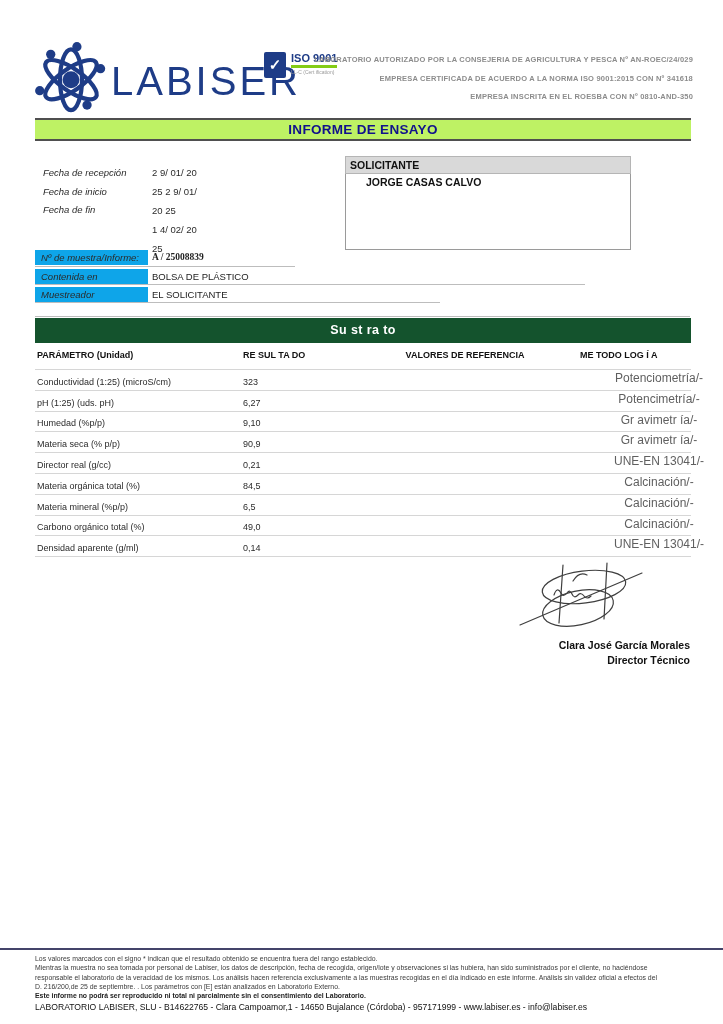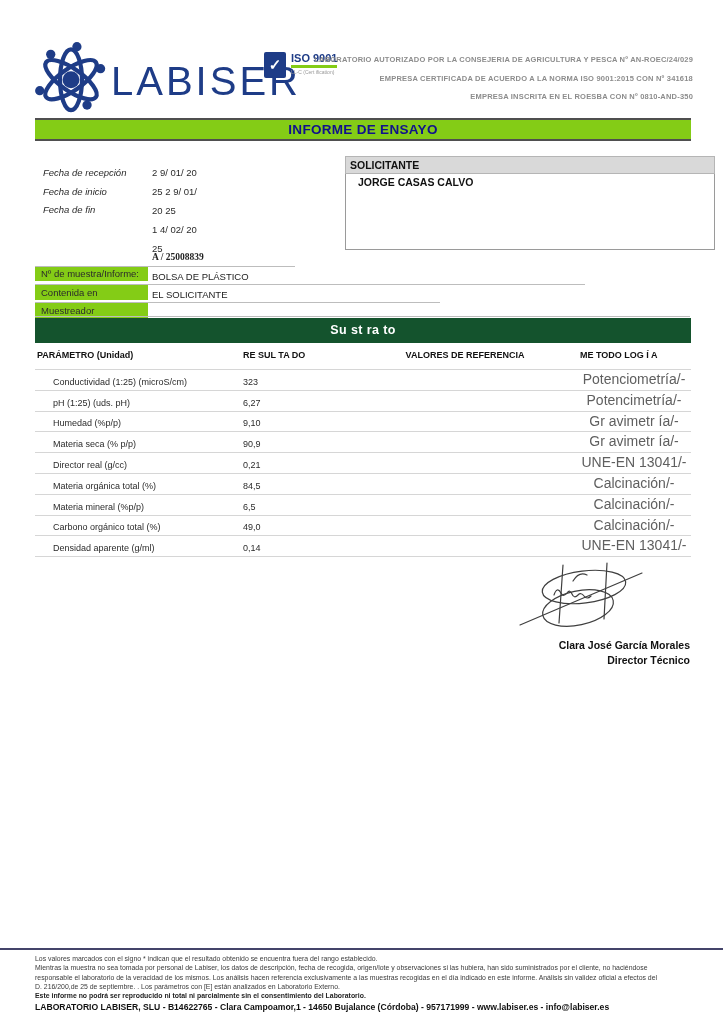--- a/index.html
+++ b/index.html
@@ -17,75 +17,75 @@
   .iso-box .check { color:#fff; font-size:15px; font-weight:bold; }
   .iso-text { margin-left:5px; }
   .iso-title { color:#1e3c87; font-weight:bold; font-size:11px; border-bottom:3px solid #84cc16; padding-bottom:1px; }
   .iso-sub { color:#9a9a9a; font-size:5px; margin-top:1px; }
 
   .certs { position:absolute; left:300px; top:23px; width:393px; text-align:right; }
   .certs div { font-size:7.5px; font-weight:bold; color:#8c8c8c; line-height:18.5px; letter-spacing:0.2px; white-space:nowrap; }
 
   
   .title-bar { position:absolute; left:35px; top:90px; width:656px; height:23px;
-    background:#84cc16; border-top:2px solid #4f4f4f; border-bottom:2px solid #4f4f4f;
+    background:#bef264; border-top:2px solid #4f4f4f; border-bottom:2px solid #4f4f4f;
     text-align:center; line-height:19px; font-size:13.5px; font-weight:bold; color:#11118c; letter-spacing:0.3px; }
 
   
   .date-labels { position:absolute; left:43px; top:136px; }
   .date-labels div { font-style:italic; font-size:9.5px; color:#2b2b2b; line-height:18.5px; }
   .date-values { position:absolute; left:152px; top:135px; }
   .date-values div { font-size:9.5px; color:#2b2b2b; line-height:19.1px; }
 
   .field-row { position:absolute; left:35px; width:656px; height:18px; }
-  .field-label { position:absolute; left:0; top:16px; width:113px; height:15px; background:#84cc16;
-    font-size:9.5px; color:#2b2b2b; padding:2px 0 0 6px; }
+  .field-label { position:absolute; left:0; top:0; width:113px; height:15px; background:#0ea5e9;
+    font-style:italic; font-size:9.5px; color:#2b2b2b; padding:2px 0 0 6px; }
   .field-value { position:absolute; left:117px; top:2px; font-size:9.5px; color:#222; }
   .field-value.bold { font-weight:bold;font-family:Liberation Serif, serif; }
   .hairline { position:absolute; left:35px; height:1px; background:#bdbdbd; }
   .hl1 { top:238px; width:260px; }
   .hl2 { top:256px; width:550px; }
   .hl3 { top:274px; width:405px; }
   .hl4 { top:288px; width:655px; }
 
   
-  .sol-box { position:absolute; left:345px; top:128px; width:370px; }
+  .sol-box { position:absolute; left:345px; top:128px; width:286px; }
   .sol-header { background:#d9d9d9; border:1px solid #b5b5b5; font-weight:bold; font-size:10.5px; color:#111; padding:2px 4px; }
-  .sol-body { border:1px solid #9a9a9a; border-top:none; height:76px; padding:2px 12px; }
+  .sol-body { border:1px solid #9a9a9a; border-top:none; height:76px; padding:2px 20px; }
   .sol-name { font-weight:bold; font-size:10.5px; color:#111; }
 
   
   .section-bar { position:absolute; left:35px; top:290px; width:656px; height:25px; background:#14532d;
     color:#fff; font-weight:bold; font-size:12.5px; text-align:center; line-height:25px; letter-spacing:0.4px; }
 
   .thead { position:absolute; left:35px; top:322px; width:656px; height:16px; }
   .thead span { position:absolute; font-size:9px; font-weight:bold; color:#111; white-space:nowrap; }
   .th-param { left:2px; }
   .th-result { left:208px; }
   .th-ref { left:330px; width:200px; text-align:center; }
   .th-method { left:545px; width:120px; text-align:left; }
 
   .tbody { position:absolute; left:35px; top:341px; width:656px; border-top:1px solid #d6d6d6; }
   .trow { position:relative; height:20.8px; border-bottom:1px solid #d6d6d6; }
-  .c-param { position:absolute; left:18px; bottom:3px; font-size:9px; color:#2b2b2b; white-space:nowrap; }
+  .c-param { position:absolute; left:2px; bottom:3px; font-size:9px; color:#2b2b2b; white-space:nowrap; }
   .c-result { position:absolute; left:208px; bottom:3px; font-size:9px; color:#2b2b2b; }
   .c-ref { position:absolute; left:330px; bottom:3px; width:200px; text-align:center; font-size:9px; color:#2b2b2b; }
-  .c-method { position:absolute; left:539px; top:1px; width:120px; text-align:center; font-size:14px; color:#5f5f5f; white-space:nowrap; }
+  .c-method { position:absolute; left:564px; top:1px; width:120px; text-align:center; font-size:12px; color:#5f5f5f; white-space:nowrap; }
 
   
   .sig-svg { position:absolute; left:518px; top:533px; width:128px; height:78px; }
   .sig-block { position:absolute; right:33px; top:610px; text-align:right; }
   .sig-block div { font-weight:bold; font-size:10.5px; color:#111; line-height:15px; }
 
   
   .footer-rule { position:absolute; left:0; top:920px; width:723px; height:2px; background:#44446a; }
   .footer { position:absolute; left:35px; top:926px; width:660px; }
   .footer .note { font-size:6.9px; color:#3a3a3a; line-height:9.3px; white-space:nowrap; overflow:hidden; }
   .footer .note-bold { font-size:6.9px; font-weight:bold; color:#222; line-height:9.3px; white-space:nowrap; }
-  .footer .company { font-size:8.6px; font-weight:bold; color:#111; margin-top:2px; white-space:nowrap; }
+  .footer .company { font-size:8.6px; font-weight:normal; color:#111; margin-top:2px; white-space:nowrap; }
 </style>
 </head>
 <body>
 
 <div class="page">
 
   <div class="logo-wrap">
     <svg class="atom-svg" viewBox="0 0 90 90">
       <g fill="none" stroke="#1e3c87" stroke-width="5">
         <ellipse cx="45" cy="47" rx="36" ry="13" transform="rotate(-35 45 47)"></ellipse>

